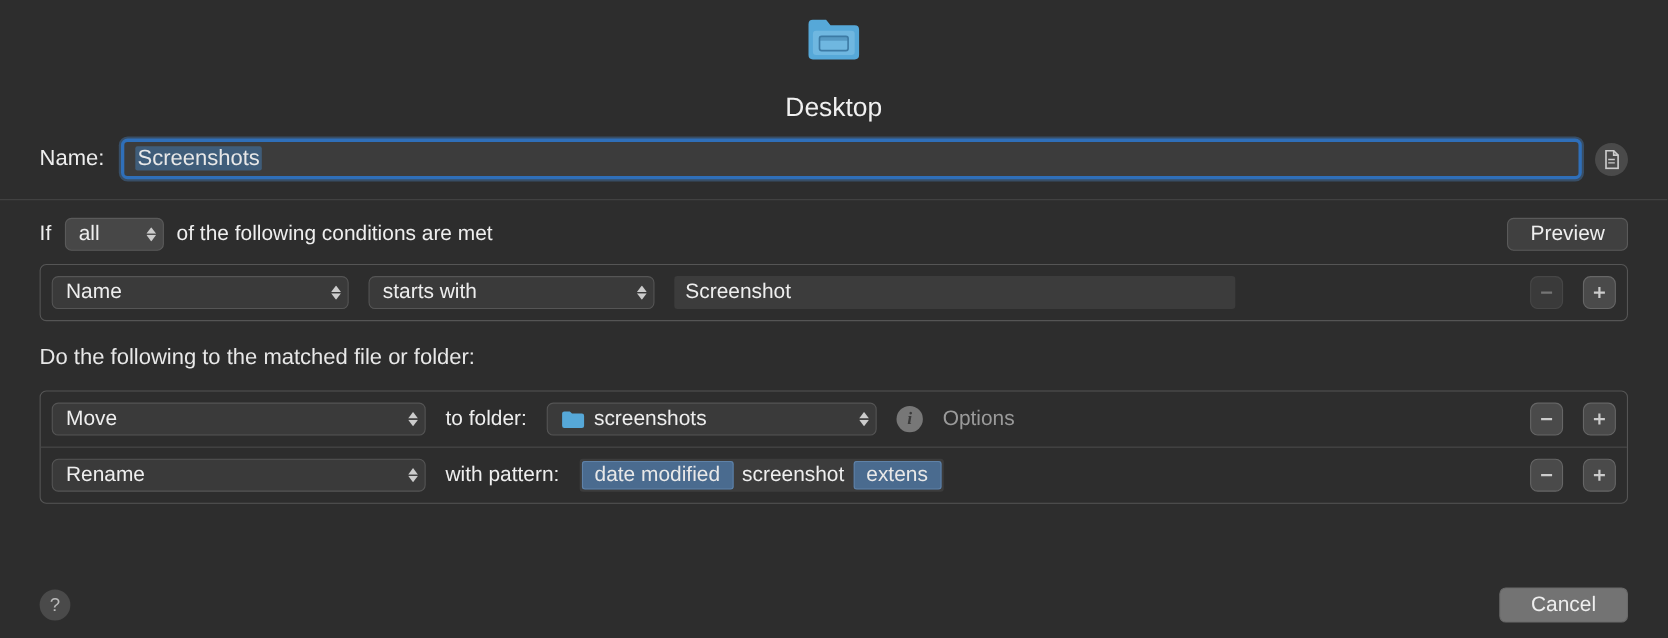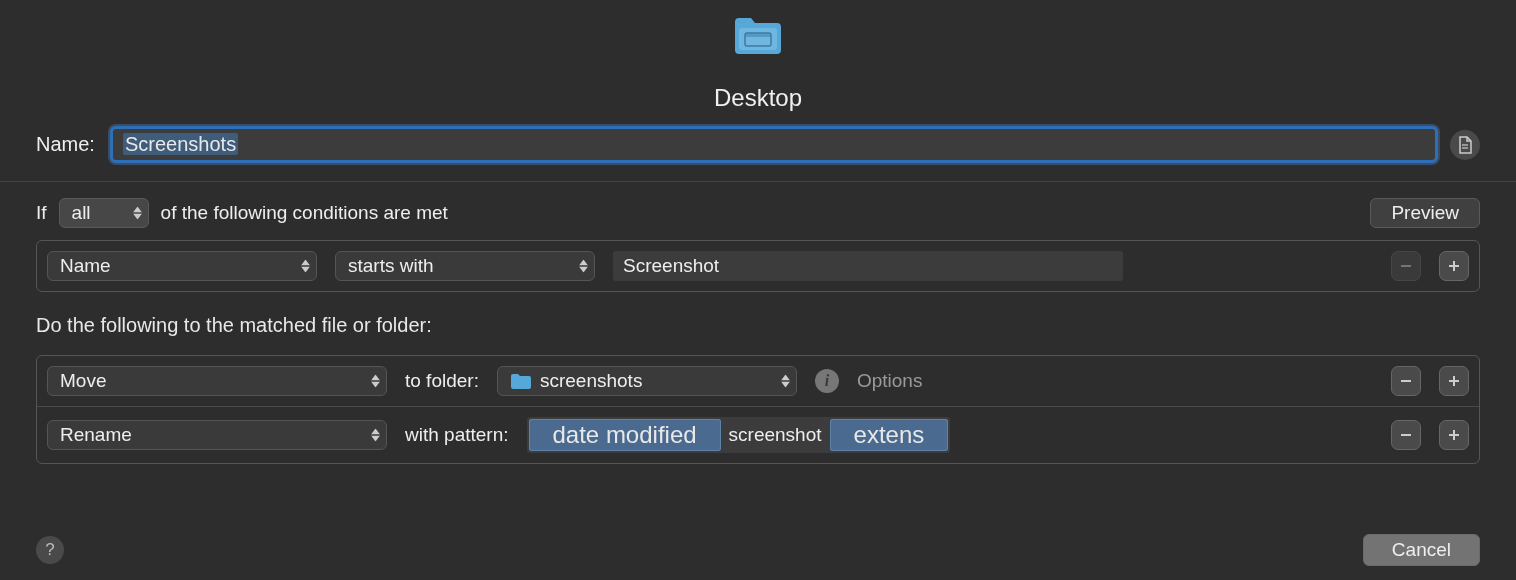--- a/index.html
+++ b/index.html
@@ -148,23 +148,23 @@
     display: inline-flex;
     align-items: center;
     gap: 4px;
     background: #3c3c3c;
     padding: 2px 2px;
     border-radius: 3px;
   }
   .token {
     background: #4a6b8f;
     color: #e8e8e8;
-    padding: 2px 24px;
+    padding: 2px 12px;
     border-radius: 3px;
-    font-size: 24px;
+    font-size: 19px;
     box-shadow: inset 0 0 0 1px #5f82a8;
   }
   .token-plain { color: #eee; font-size: 19px; padding: 0 4px; }
   .footer {
     position: absolute;
     bottom: 14px;
     left: 36px;
     right: 36px;
     display: flex;
     align-items: center;

